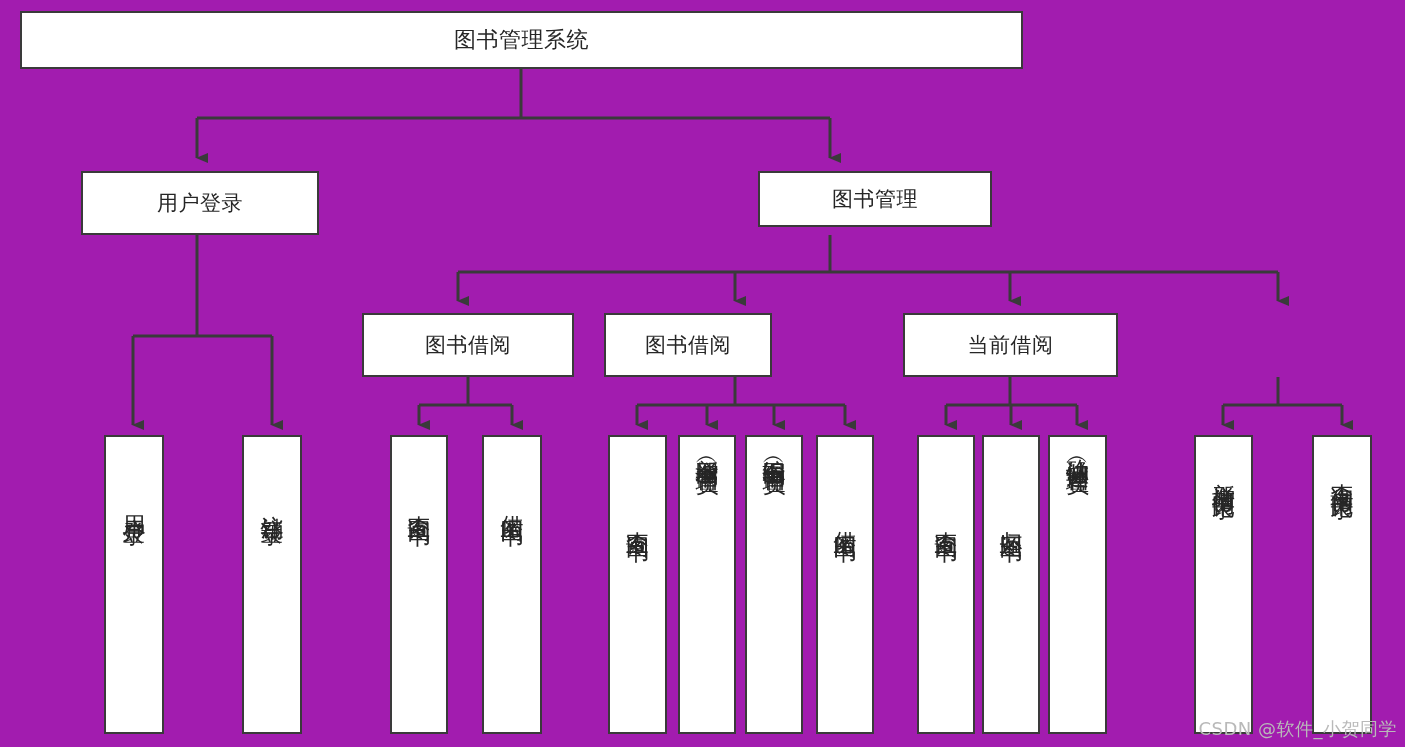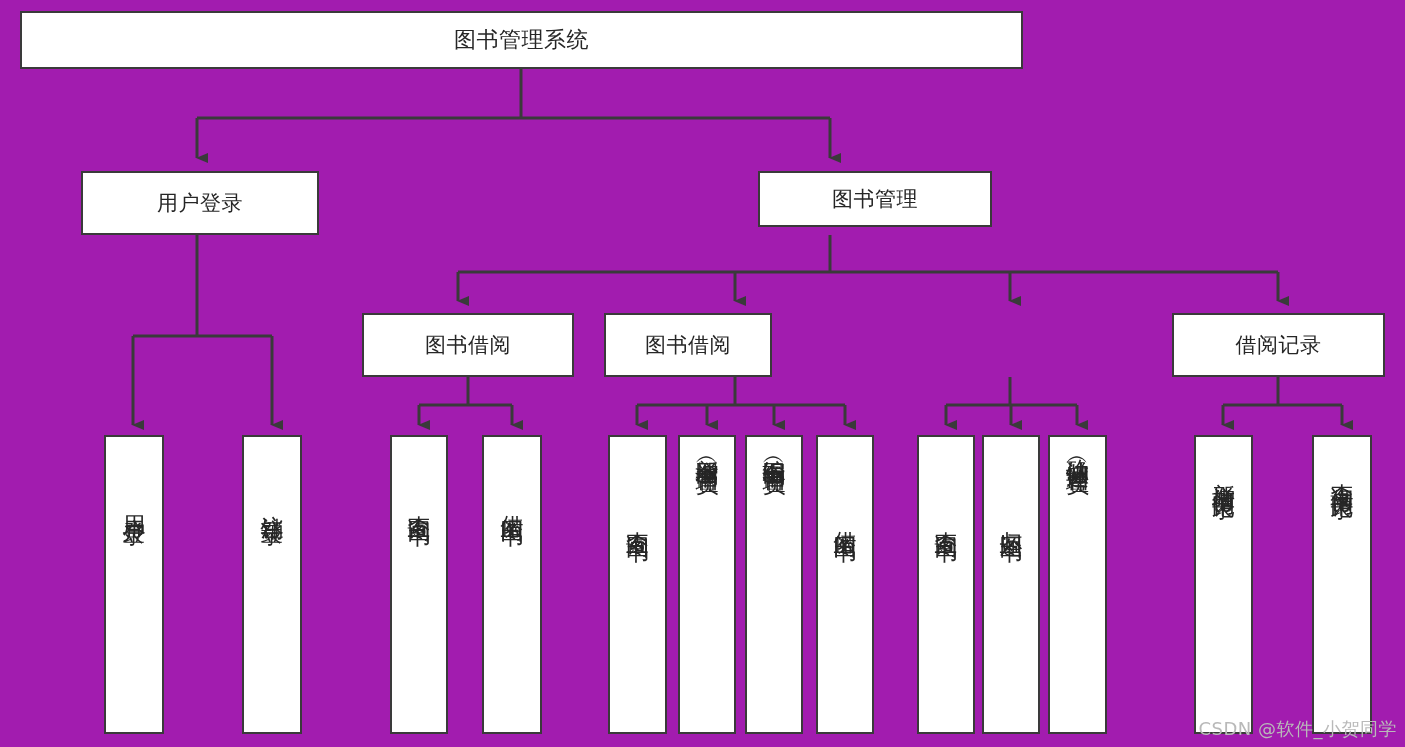--- a/index.html
+++ b/index.html
@@ -140,24 +140,24 @@
   </div>
 
   <div class="node h-node" style="left:362px;top:313px;width:212px;height:64px;">
     <span class="lbl">图书借阅</span>
   </div>
 
   <div class="node h-node" style="left:604px;top:313px;width:168px;height:64px;">
     <span class="lbl">图书借阅</span>
   </div>
 
-
-  <div class="node h-node" style="left:1172px;top:313px;width:213px;height:64px;">
-    <span class="lbl">借阅记录</span>
-  </div>
+  <div class="node h-node" style="left:903px;top:313px;width:215px;height:64px;">
+    <span class="lbl">当前借阅</span>
+  </div>
+
 
   <div class="node v-node mid2" style="left:104px;top:435px;width:60px;height:299px;">
     <span class="lbl">用户登录</span>
   </div>
 
   <div class="node v-node mid2" style="left:242px;top:435px;width:60px;height:299px;">
     <span class="lbl">注销登录</span>
   </div>
 
   <div class="node v-node mid2" style="left:390px;top:435px;width:58px;height:299px;">

